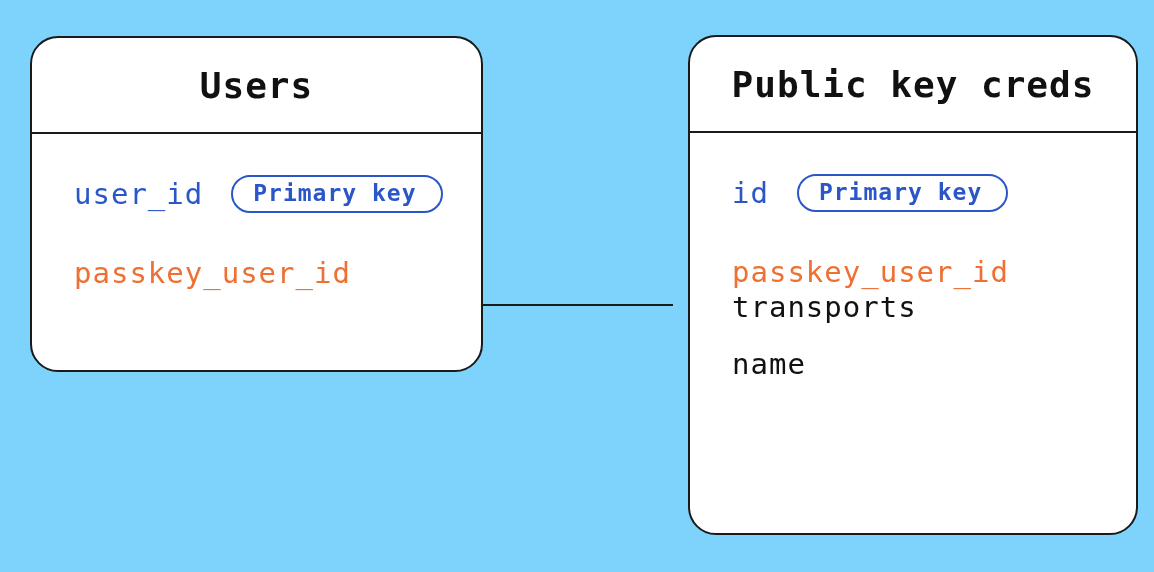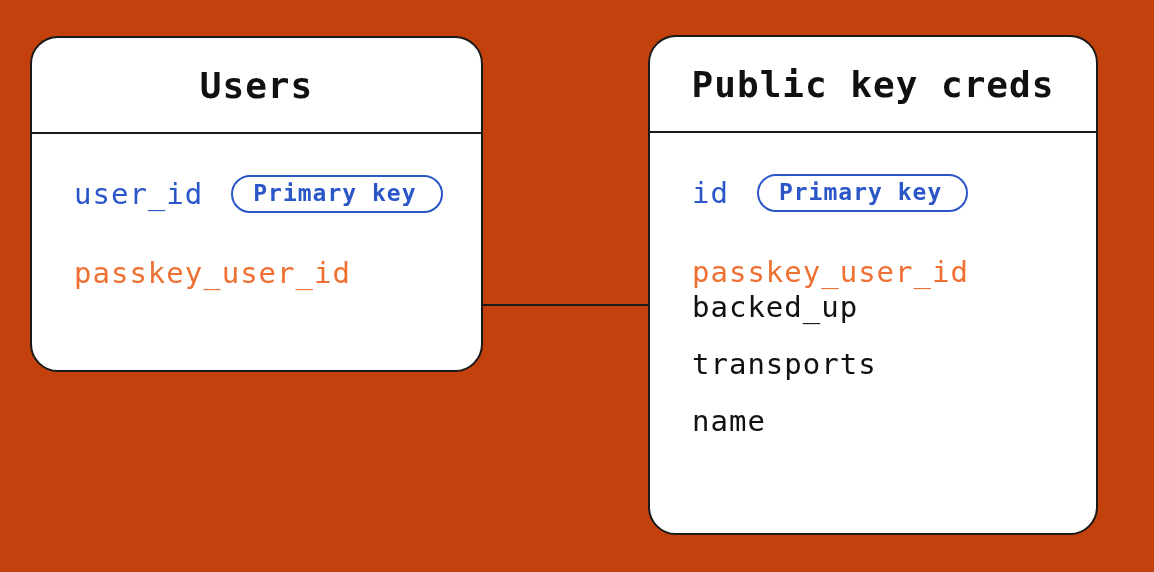--- a/index.html
+++ b/index.html
@@ -4,21 +4,21 @@
 <style>
   html, body {
     margin: 0;
     padding: 0;
     background: #ffffff;
   }
   .canvas {
     position: relative;
     width: 1154px;
     height: 572px;
-    background: #c2410c;
+    background: #7dd3fc;
     overflow: hidden;
     font-family: "DejaVu Sans Mono", "Liberation Mono", monospace;
   }
   .connector {
     position: absolute;
     left: 481px;
     top: 304px;
     width: 192px;
     height: 2px;
     background: #1a1a1a;
@@ -32,21 +32,21 @@
     display: flex;
     flex-direction: column;
   }
   .table-users {
     left: 30px;
     top: 36px;
     width: 453px;
     height: 336px;
   }
   .table-pubkey {
-    left: 648px;
+    left: 688px;
     top: 35px;
     width: 450px;
     height: 500px;
   }
   .table-header {
     height: 94px;
     flex: 0 0 94px;
     border-bottom: 2px solid #1a1a1a;
     display: flex;
     align-items: center;
@@ -121,23 +121,20 @@
     </div>
     <div class="table-body">
       <div class="field-row">
         <span class="field-name field-primary">id</span>
         <span class="pk-badge">Primary key</span>
       </div>
       <div class="field-row">
         <span class="field-name field-foreign">passkey_user_id</span>
       </div>
       <div class="field-row">
-        <span class="field-name">backed_up</span>
-      </div>
-      <div class="field-row">
         <span class="field-name">transports</span>
       </div>
       <div class="field-row">
         <span class="field-name">name</span>
       </div>
     </div>
   </div>
 
 </div>
 

